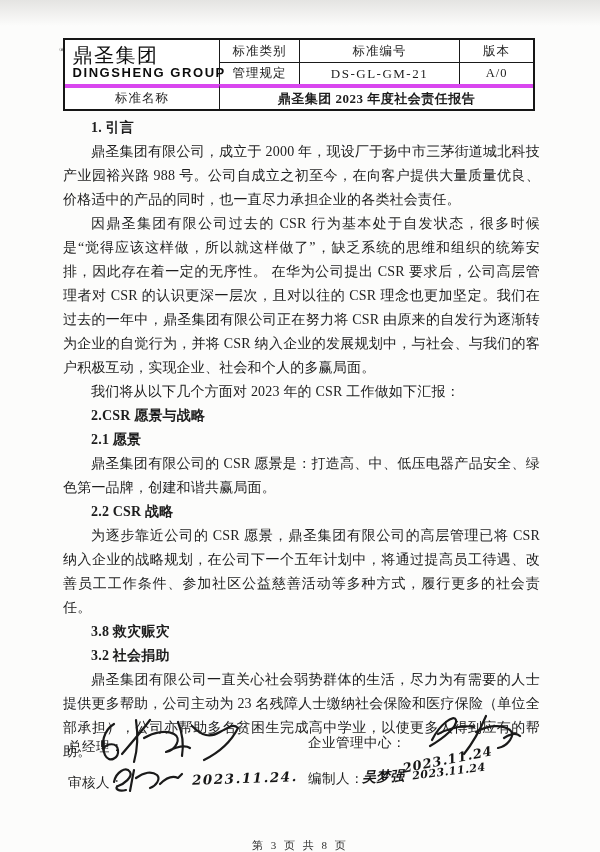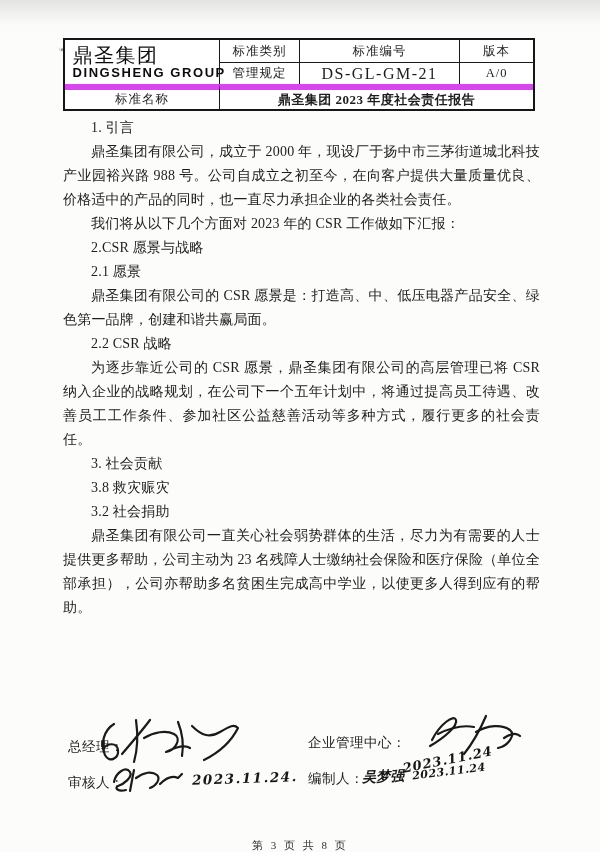--- a/index.html
+++ b/index.html
@@ -23,38 +23,38 @@
     border:2px solid #161616;
     background:#fff;
   }
   .cell{
     display:flex;align-items:center;justify-content:center;
     font-size:12.5px;letter-spacing:1px;white-space:nowrap;
     box-sizing:border-box;
   }
   .cell.vline{border-left:1.2px solid #1a1a1a;}
   .cell.hline{border-top:1.2px solid #1a1a1a;}
-  .cell.thick{border-top:6px solid #d946ef;font-family:Liberation Serif, serif;}
+  .cell.thick{border-top:4px solid #d946ef;font-family:Liberation Serif, serif;}
   .logo-cell{grid-column:1;grid-row:1/3;display:flex;align-items:center;justify-content:center;gap:4px;}
-  .code-val{letter-spacing:1.5px;font-size:16px;}
+  .code-val{letter-spacing:1.5px;font-size:13px;}
   .std-name-val{font-weight:bold;font-size:13px;letter-spacing:.5px;}
   .logo-text{display:flex;flex-direction:column;line-height:1;}
   .logo-cn{font-size:20px;font-weight:400;letter-spacing:1.5px;color:#0b0b0b;
     font-family:"Liberation Sans","DejaVu Sans",sans-serif;}
   .logo-en{font-size:13px;font-weight:bold;letter-spacing:1.55px;margin-top:1px;color:#0b0b0b;
     font-family:"Liberation Sans","DejaVu Sans",sans-serif;}
   .reg{font-size:7px;vertical-align:top;position:relative;top:-12px;left:-3px;}
   
   .body-text{
     position:absolute;left:63px;top:116px;width:477px;
     font-size:14px;line-height:24px;text-align:justify;
     letter-spacing:.2px;
   }
   .blk{margin:0;text-indent:2em;}
-  .blk.heading{font-weight:normal;}
+  .blk.heading{font-weight:bold;}
   
   .sig-label{position:absolute;font-size:13.5px;letter-spacing:.5px;white-space:nowrap;}
   .sig-svg{position:absolute;}
   .sig-svg path{fill:none;stroke:#1a1a1a;stroke-width:2.2;stroke-linecap:round;stroke-linejoin:round;}
   .hw{
     position:absolute;font-style:italic;font-weight:700;color:#161616;
     font-family:"DejaVu Serif","Liberation Serif",serif;white-space:nowrap;
   }
   
   .footer{
@@ -88,27 +88,27 @@
     <div class="cell vline hline" style="grid-column:2;grid-row:2">管理规定</div>
     <div class="cell vline hline code-val" style="grid-column:3;grid-row:2">DS-GL-GM-21</div>
     <div class="cell vline hline" style="grid-column:4;grid-row:2">A/0</div>
     <div class="cell thick" style="grid-column:1;grid-row:3">标准名称</div>
     <div class="cell vline thick std-name-val" style="grid-column:2/5;grid-row:3">鼎圣集团 2023 年度社会责任报告</div>
   </div>
 
   <div class="body-text">
     <p class="blk heading">1. 引言</p>
     <p class="blk para">鼎圣集团有限公司，成立于 2000 年，现设厂于扬中市三茅街道城北科技产业园裕兴路 988 号。公司自成立之初至今，在向客户提供大量质量优良、 价格适中的产品的同时，也一直尽力承担企业的各类社会责任。</p>
+    <p class="blk para">因鼎圣集团有限公司过去的 CSR 行为基本处于自发状态，很多时候是“觉得应该这样做，所以就这样做了”，缺乏系统的思维和组织的统筹安排，因此存在着一定的无序性。 在华为公司提出 CSR 要求后，公司高层管理者对 CSR 的认识更深一层次，且对以往的 CSR 理念也更加坚定。我们在过去的一年中，鼎圣集团有限公司正在努力将 CSR 由原来的自发行为逐渐转为企业的自觉行为，并将 CSR 纳入企业的发展规划中，与社会、与我们的客户积极互动，实现企业、社会和个人的多赢局面。</p>
     <p class="blk para">我们将从以下几个方面对 2023 年的 CSR 工作做如下汇报：</p>
     <p class="blk heading">2.CSR 愿景与战略</p>
     <p class="blk heading">2.1 愿景</p>
     <p class="blk para">鼎圣集团有限公司的 CSR 愿景是：打造高、中、低压电器产品安全、绿色第一品牌，创建和谐共赢局面。</p>
     <p class="blk heading">2.2 CSR 战略</p>
     <p class="blk para">为逐步靠近公司的 CSR 愿景，鼎圣集团有限公司的高层管理已将 CSR 纳入企业的战略规划，在公司下一个五年计划中，将通过提高员工待遇、改善员工工作条件、参加社区公益慈善活动等多种方式，履行更多的社会责任。</p>
-    <p class="blk heading">3. 社会贡献</p>
     <p class="blk heading">3.8 救灾赈灾</p>
     <p class="blk heading">3.2 社会捐助</p>
     <p class="blk para">鼎圣集团有限公司一直关心社会弱势群体的生活，尽力为有需要的人士提供更多帮助，公司主动为 23 名残障人士缴纳社会保险和医疗保险（单位全部承担），公司亦帮助多名贫困生完成高中学业，以使更多人得到应有的帮助。</p>
   </div>
 
   <span class="sig-label" style="left:68px;top:738px">总经理：</span>
   <svg class="sig-svg" style="left:92px;top:710px" width="150" height="58" viewBox="0 0 150 58">
     <path d="M22 14 C12 20 8 34 13 45 C17 53 27 49 26 40 C25 32 15 33 11 39"></path>
     <path d="M30 44 C42 30 52 18 58 10"></path>
     <path d="M44 10 C46 24 46 38 42 52"></path>

